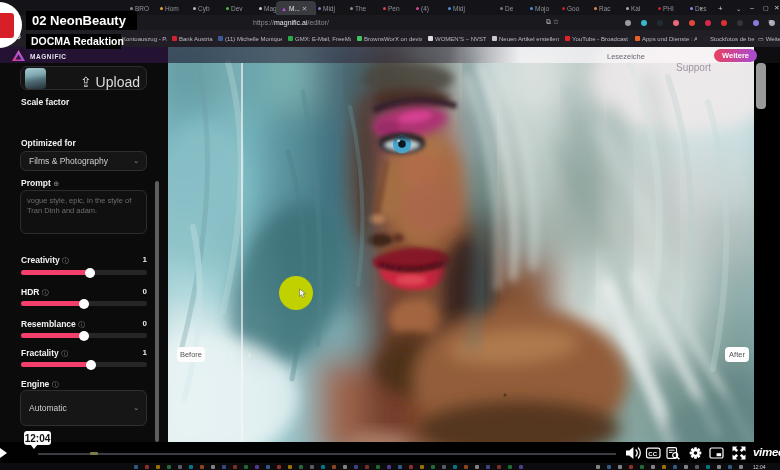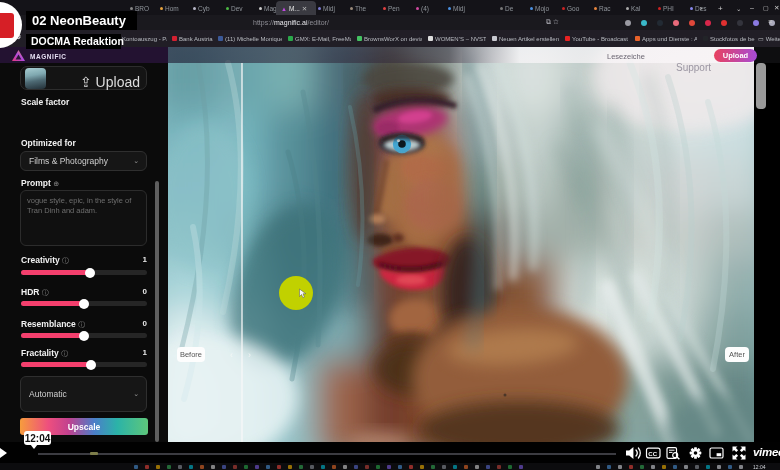--- a/index.html
+++ b/index.html
@@ -315,34 +315,34 @@
         </linearGradient>
       </defs>
 <path d="M6.5 0 L13 11 L0 11 Z" fill="url(#mg)"></path>
 <path d="M6.5 4.6 L9.4 9.4 L3.6 9.4 Z" fill="#2c1838"></path>
 </svg>
 <div class="abs" style="left:30px;top:6px;font-size:6.5px;letter-spacing:0.55px;color:#e4def0;font-weight:bold">MAGNIFIC</div>
 <div class="abs" style="left:607px;top:4.5px;font-size:7.5px;color:#6b6672">Lesezeiche</div>
 <div class="abs" style="left:676px;top:15px;font-size:10px;color:#9b96a2">Support</div>
 <div class="abs" style="left:714px;top:1.5px;width:43px;height:13px;border-radius:7px;
      background:linear-gradient(90deg,#e8415f,#a74bd6);display:flex;align-items:center;justify-content:center;
-     color:#fff;font-size:7.5px;font-weight:bold">Upload</div>
+     color:#fff;font-size:7.5px;font-weight:bold">Weitere</div>
 </div>
 
 <div class="abs" id="sidebar">
 <div class="abs" style="left:20px;top:3px;width:127px;height:24px;background:#141414;border:1px solid #2d2d2d;border-radius:7px;box-sizing:border-box"></div>
 <div class="abs" style="left:25px;top:5px;width:21px;height:21px;border-radius:4px;overflow:hidden">
 <div style="width:100%;height:100%;background:linear-gradient(170deg,#a8ced2 0%,#7fa8b0 35%,#4e6a74 60%,#233038 100%)"></div>
 </div>
 <div class="abs" style="left:80px;top:11px;color:#dcdcdc;font-size:14px">⇪ Upload</div>
 <div class="lbl" style="top:34px">Scale factor</div>
 <div class="lbl" style="top:75px">Optimized for</div>
 <div class="dd" style="top:88px;height:20px">Films &amp; Photography<span class="chev">⌄</span></div>
 <div class="lbl" style="top:115px">Prompt <span class="info">⊕</span></div>
-<div class="abs" style="left:20px;top:127px;width:127px;height:56px;background:#101010;border:1px solid #2c2c2c;border-radius:6px;box-sizing:border-box;padding:5px 6px;color:#6e6e6e;font-size:7.5px;line-height:1.35">vogue style, epic, in the style of Tran Dinh and adam.</div>
+<div class="abs" style="left:20px;top:127px;width:127px;height:44px;background:#101010;border:1px solid #2c2c2c;border-radius:6px;box-sizing:border-box;padding:5px 6px;color:#6e6e6e;font-size:7.5px;line-height:1.35">vogue style, epic, in the style of Tran Dinh and adam.</div>
 <div class="lbl" style="top:192px">Creativity <span class="info">ⓘ</span></div>
     <div class="sval" style="top:192px">1</div>
 <div class="track" style="top:207px">
       <div class="fill" style="width:69px"></div>
       <div class="thumb" style="left:64px"></div>
     </div>
 <div class="lbl" style="top:224px">HDR <span class="info">ⓘ</span></div>
     <div class="sval" style="top:224px">0</div>
 <div class="track" style="top:238px">
       <div class="fill" style="width:63px"></div>
@@ -354,24 +354,21 @@
       <div class="fill" style="width:63px"></div>
       <div class="thumb" style="left:58px"></div>
     </div>
 <div class="lbl" style="top:285px">Fractality <span class="info">ⓘ</span></div>
     <div class="sval" style="top:285px">1</div>
 <div class="track" style="top:299px">
       <div class="fill" style="width:70px"></div>
       <div class="thumb" style="left:65px"></div>
     </div>
 <div class="lbl" style="top:316px">Engine <span class="info">ⓘ</span></div>
-<div class="dd" style="top:313px;height:36px">Automatic<span class="chev">⌄</span></div>
-<div class="abs" style="left:20px;top:355px;width:128px;height:17px;border-radius:3px;
-background:linear-gradient(90deg,#f79c3d 0%,#ee4f7e 22%,#c2418f 38%,#4b7fc9 58%,#2bb3a8 76%,#5ec77b 100%);
-display:flex;align-items:center;justify-content:center;color:#fff;font-weight:bold;font-size:8.5px">Upscale</div>
+<div class="dd" style="top:327px;height:36px">Automatic<span class="chev">⌄</span></div>
 <div class="abs" style="left:155px;top:118px;width:4px;height:261px;background:#5f5f5f;border-radius:2px"></div>
 </div>
 
 <div class="abs" style="left:756px;top:63px;width:10px;height:46px;background:#9a9a9a;border-radius:4px"></div>
 
 <div class="abs" style="left:134px;top:464.5px;width:4px;height:4px;background:#4a8fd4;border-radius:1px;z-index:5;opacity:0.6"></div>
 <div class="abs" style="left:145px;top:464.5px;width:4px;height:4px;background:#e8453c;border-radius:1px;z-index:5;opacity:0.6"></div>
 <div class="abs" style="left:156px;top:464.5px;width:4px;height:4px;background:#f5b400;border-radius:1px;z-index:5;opacity:0.6"></div>
 <div class="abs" style="left:167px;top:464.5px;width:4px;height:4px;background:#34a853;border-radius:1px;z-index:5;opacity:0.6"></div>
 <div class="abs" style="left:178px;top:464.5px;width:4px;height:4px;background:#8a8f98;border-radius:1px;z-index:5;opacity:0.6"></div>

